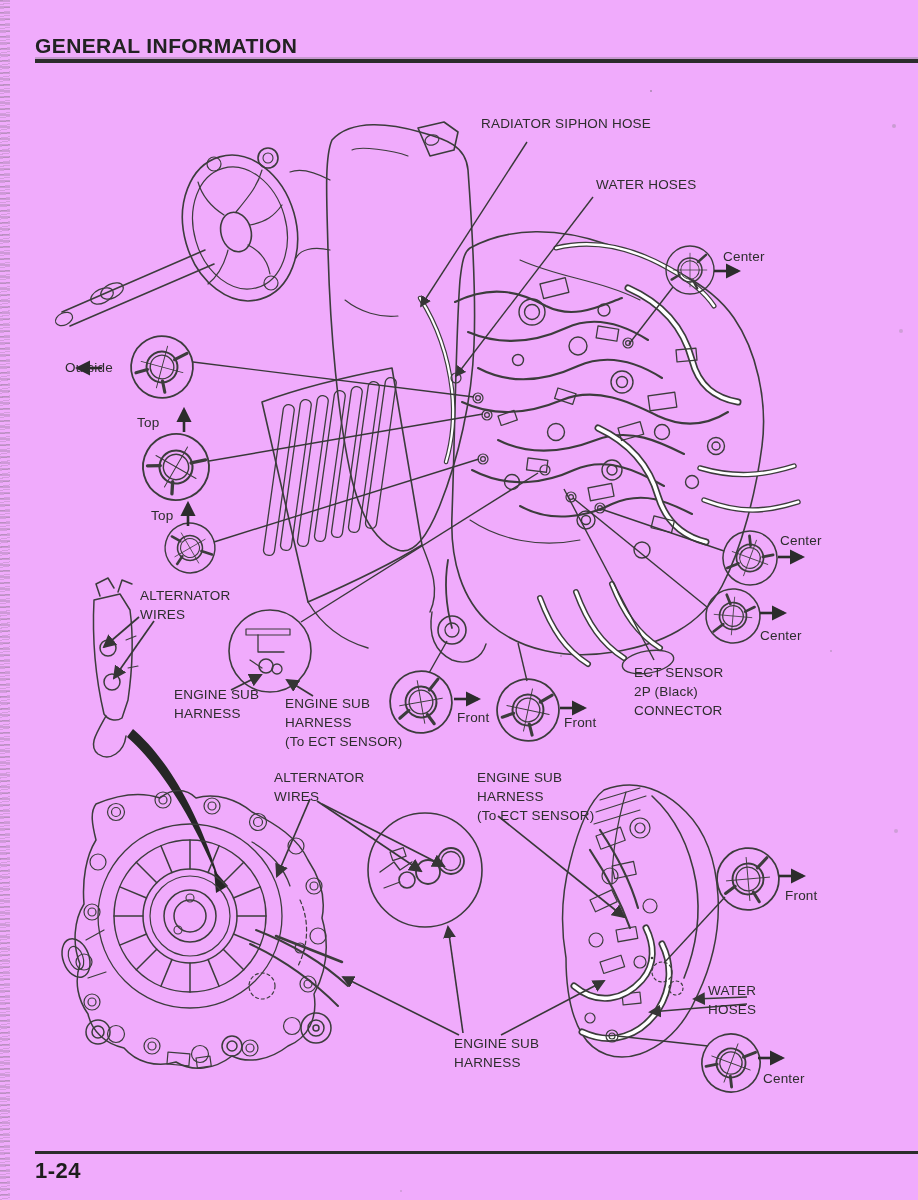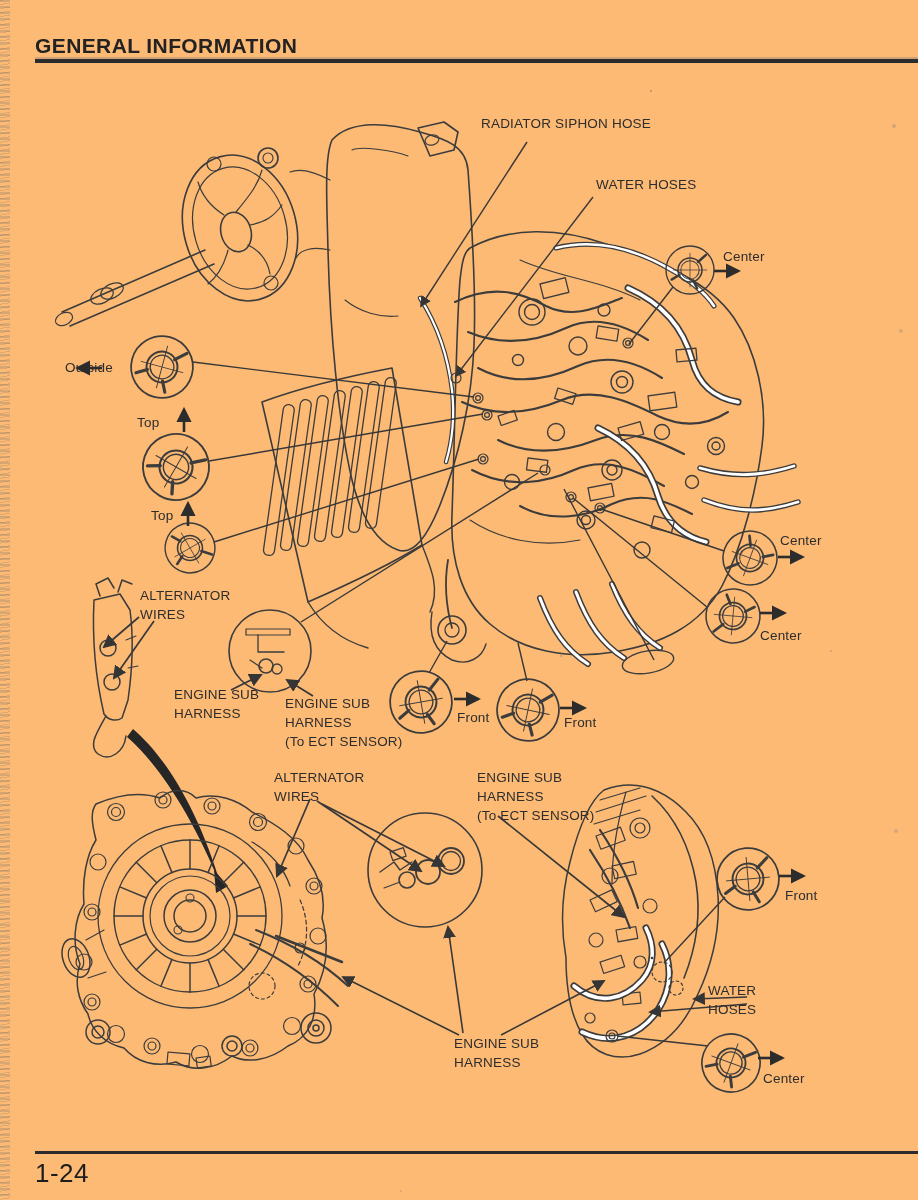--- a/index.html
+++ b/index.html
@@ -1,37 +1,37 @@
 <!DOCTYPE html>
 <html><head>
 <meta charset="utf-8">
 <style>
   html,body{margin:0;padding:0;background:#e8e8e8;}
-  .page{position:relative;width:918px;height:1200px;background:#fdba74;overflow:hidden;
+  .page{position:relative;width:918px;height:1200px;background:#f0abfc;overflow:hidden;
         font-family:"Liberation Sans", sans-serif;}
   .margin-noise{position:absolute;left:0;top:0;width:10px;height:1200px;pointer-events:none;
      background:
        repeating-linear-gradient(180deg, rgba(105,105,105,.30) 0 2px, rgba(255,255,255,0) 2px 6px),
        repeating-linear-gradient(171deg, rgba(90,90,90,.22) 0 1px, transparent 1px 4px);
      opacity:.85;}
   .speck{position:absolute;left:650px;top:90px;width:2px;height:2px;border-radius:50%;
      background:rgba(110,110,110,.55);
      box-shadow: 243px 35px 0 1px rgba(130,130,130,.35),
                  250px 240px 0 1px rgba(130,130,130,.30),
                  245px 740px 0 1px rgba(130,130,130,.30),
                  -90px 565px 0 0 rgba(120,120,120,.45),
                  180px 560px 0 0 rgba(120,120,120,.40),
                  -432px -30px 0 0 rgba(120,120,120,.40),
                  -250px 1100px 0 0 rgba(130,130,130,.35);}
   .hdr-title{position:absolute;left:35px;top:34px;font-weight:bold;font-size:21px;
      letter-spacing:.4px;color:#222;}
   .hdr-rule{position:absolute;left:35px;top:59px;width:883px;height:4px;background:#2c2c2c;
      box-shadow:0 -2px 0 rgba(120,120,120,.35);}
   .ftr-rule{position:absolute;left:35px;top:1151px;width:883px;height:3px;background:#2c2c2c;}
-  .ftr-num{position:absolute;left:35px;top:1158px;font-weight:normal;font-size:26px;
+  .ftr-num{position:absolute;left:35px;top:1158px;font-weight:bold;font-size:22px;
      letter-spacing:.5px;color:#1d1d1d;}
   .fig{position:absolute;left:0;top:0;width:918px;height:848px;}
   .lbl{position:absolute;font-size:13.5px;line-height:1.42;color:#2d2d2d;
      white-space:pre-line;letter-spacing:.2px;}
   svg{position:absolute;left:0;top:0;}
   .ln{stroke:#3c3c3c;fill:none;stroke-linecap:round;stroke-linejoin:round;}
 </style>
 </head>
 <body>
 
@@ -412,20 +412,23 @@
 WIRES</div>
     <div class="lbl" style="left:174px;top:685px">ENGINE SUB
 HARNESS</div>
     <div class="lbl" style="left:285px;top:694px">ENGINE SUB
 HARNESS
 (To ECT SENSOR)</div>
     <div class="lbl" style="left:457px;top:708px">Front</div>
     <div class="lbl" style="left:564px;top:713px">Front</div>
     <div class="lbl" style="left:780px;top:531px">Center</div>
     <div class="lbl" style="left:760px;top:626px">Center</div>
+    <div class="lbl" style="left:634px;top:663px">ECT SENSOR
+2P (Black)
+CONNECTOR</div>
     <div class="lbl" style="left:274px;top:768px">ALTERNATOR
 WIRES</div>
     <div class="lbl" style="left:477px;top:768px">ENGINE SUB
 HARNESS
 (To ECT SENSOR)</div>
     <div class="lbl" style="left:785px;top:886px">Front</div>
     <div class="lbl" style="left:708px;top:981px">WATER
 HOSES</div>
     <div class="lbl" style="left:454px;top:1034px">ENGINE SUB
 HARNESS</div>

